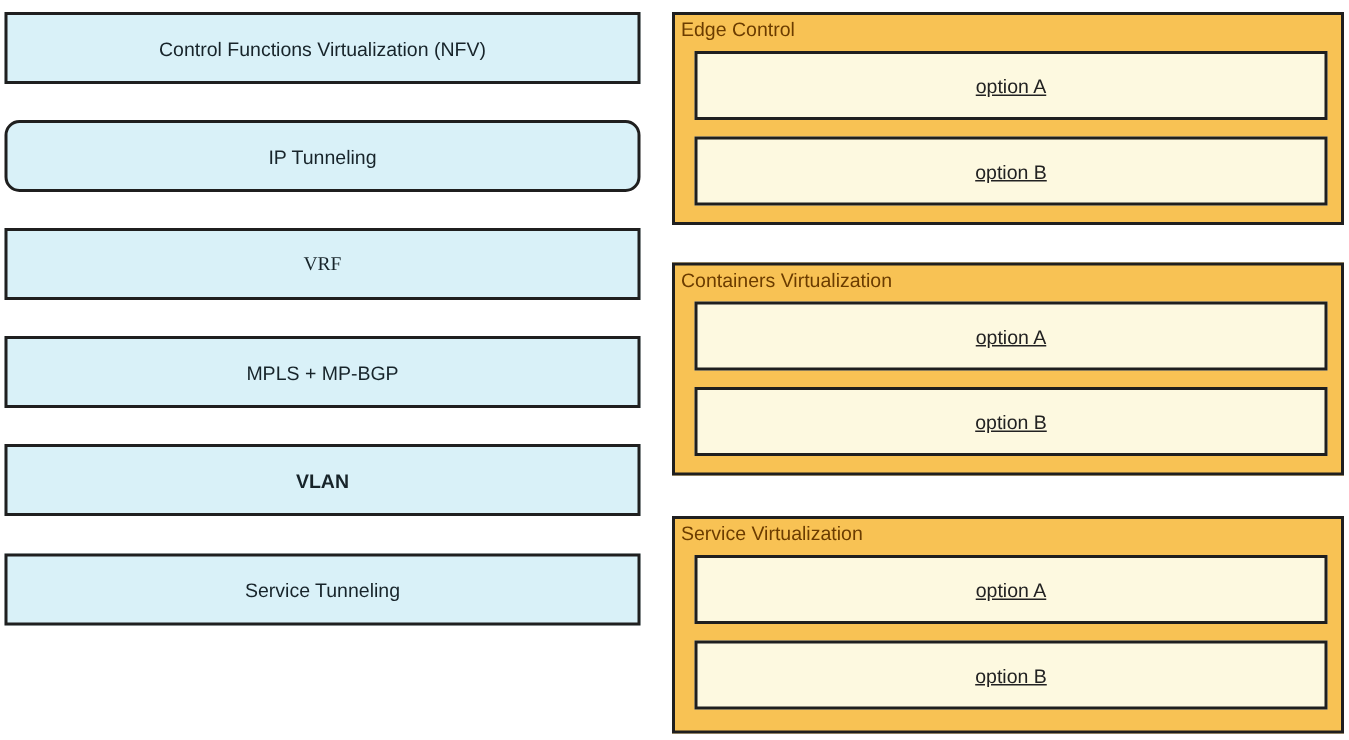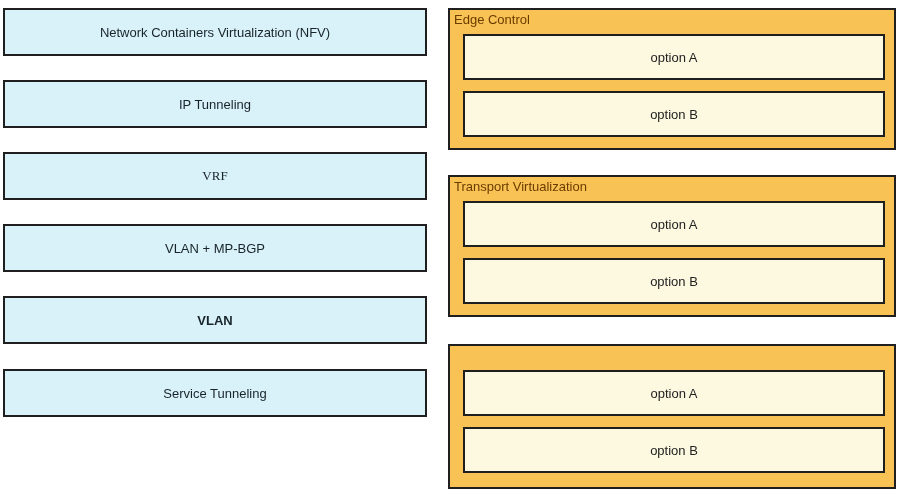--- a/index.html
+++ b/index.html
@@ -25,21 +25,21 @@
     background: var(--item-fill, #d9f1f8);
     border: 2px solid var(--item-border, #1f1f1f);
     display: flex;
     align-items: center;
     justify-content: center;
     font-size: 13px;
     color: var(--item-text-color, #17242a);
     cursor: move;
   }
   .pos-0 { top: 8px; }
-  .pos-1 { top: 80px; }
+  .pos-1 { top: 80px; border-radius: 10px; }
   .pos-2 { top: 152px; font-family: Liberation Serif, serif; }
   .pos-3 { top: 224px; }
   .pos-4 { top: 296px; font-weight: bold; }
   .pos-5 { top: 369px; }
 
   
   .category {
     position: absolute;
     left: 448px;
     width: 448px;
@@ -66,42 +66,44 @@
     right: 9px;
     height: 46px;
     box-sizing: border-box;
     background: var(--slot-fill, #fdf9e0);
     border: 2px solid var(--slot-border, #1f1f1f);
     display: flex;
     align-items: center;
     justify-content: center;
     font-size: 13px;
     color: #222222;
+    text-decoration: underline;
   }
   .slot-a { top: 24px; }
   .slot-b { top: 81px; }
 </style>
 </head>
 <body>
 
-<div class="drag-item pos-0">Network Containers Virtualization (NFV)</div>
+<div class="drag-item pos-0">Control Functions Virtualization (NFV)</div>
 <div class="drag-item pos-1">IP Tunneling</div>
 <div class="drag-item pos-2">VRF</div>
-<div class="drag-item pos-3">VLAN + MP-BGP</div>
+<div class="drag-item pos-3">MPLS + MP-BGP</div>
 <div class="drag-item pos-4">VLAN</div>
 <div class="drag-item pos-5">Service Tunneling</div>
 
 <div class="category cat-0">
   <div class="category-title">Edge Control</div>
   <div class="slot slot-a">option A</div>
   <div class="slot slot-b">option B</div>
 </div>
 
 <div class="category cat-1">
-  <div class="category-title">Transport Virtualization</div>
+  <div class="category-title">Containers Virtualization</div>
   <div class="slot slot-a">option A</div>
   <div class="slot slot-b">option B</div>
 </div>
 
 <div class="category cat-2">
+  <div class="category-title">Service Virtualization</div>
   <div class="slot slot-a">option A</div>
   <div class="slot slot-b">option B</div>
 </div>
 
 </body></html>

